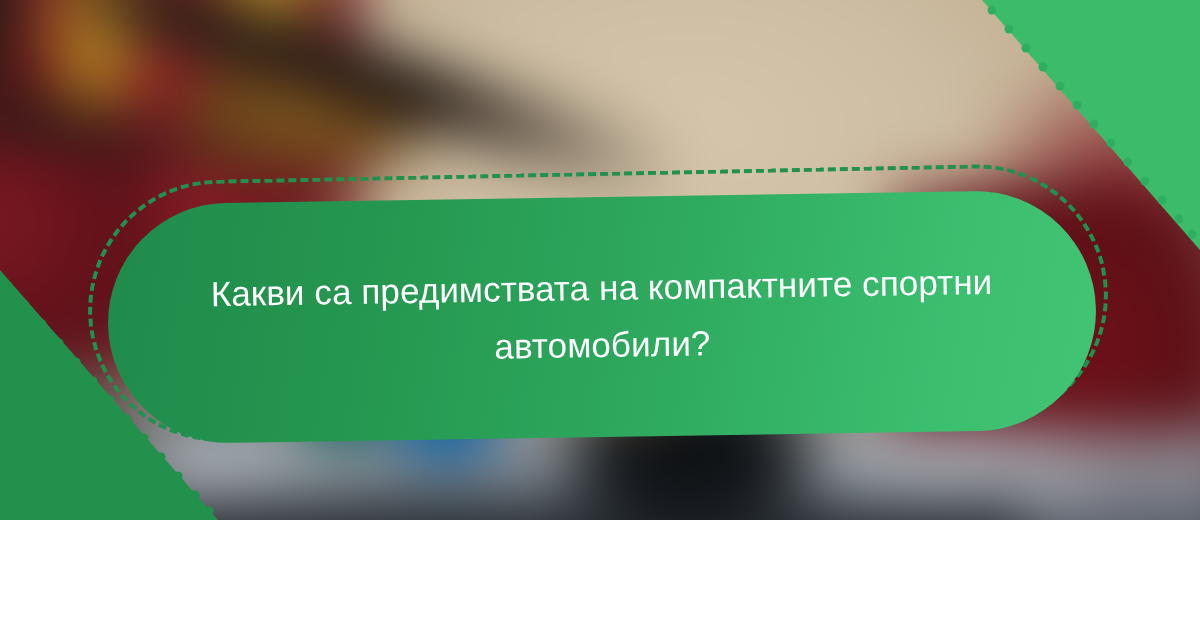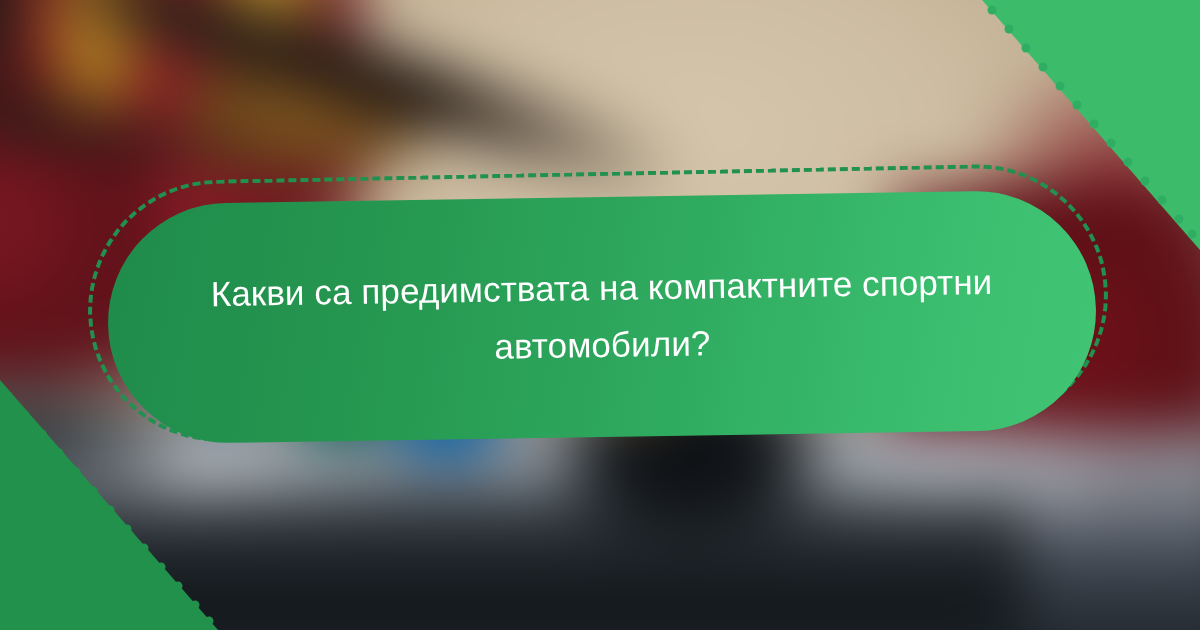--- a/index.html
+++ b/index.html
@@ -8,21 +8,21 @@
     padding: 0;
     background: #ffffff;
   }
   body {
     font-family: "Liberation Sans", "DejaVu Sans", sans-serif;
   }
 
   #canvas {
     position: relative;
     width: 1200px;
-    height: 630px;
+    height: 520px;
     overflow: hidden;
     background: #a16207;
   }
 
   
   .bg-photo {
     position: absolute;
     left: -60px;
     top: -60px;
     width: 1320px;

